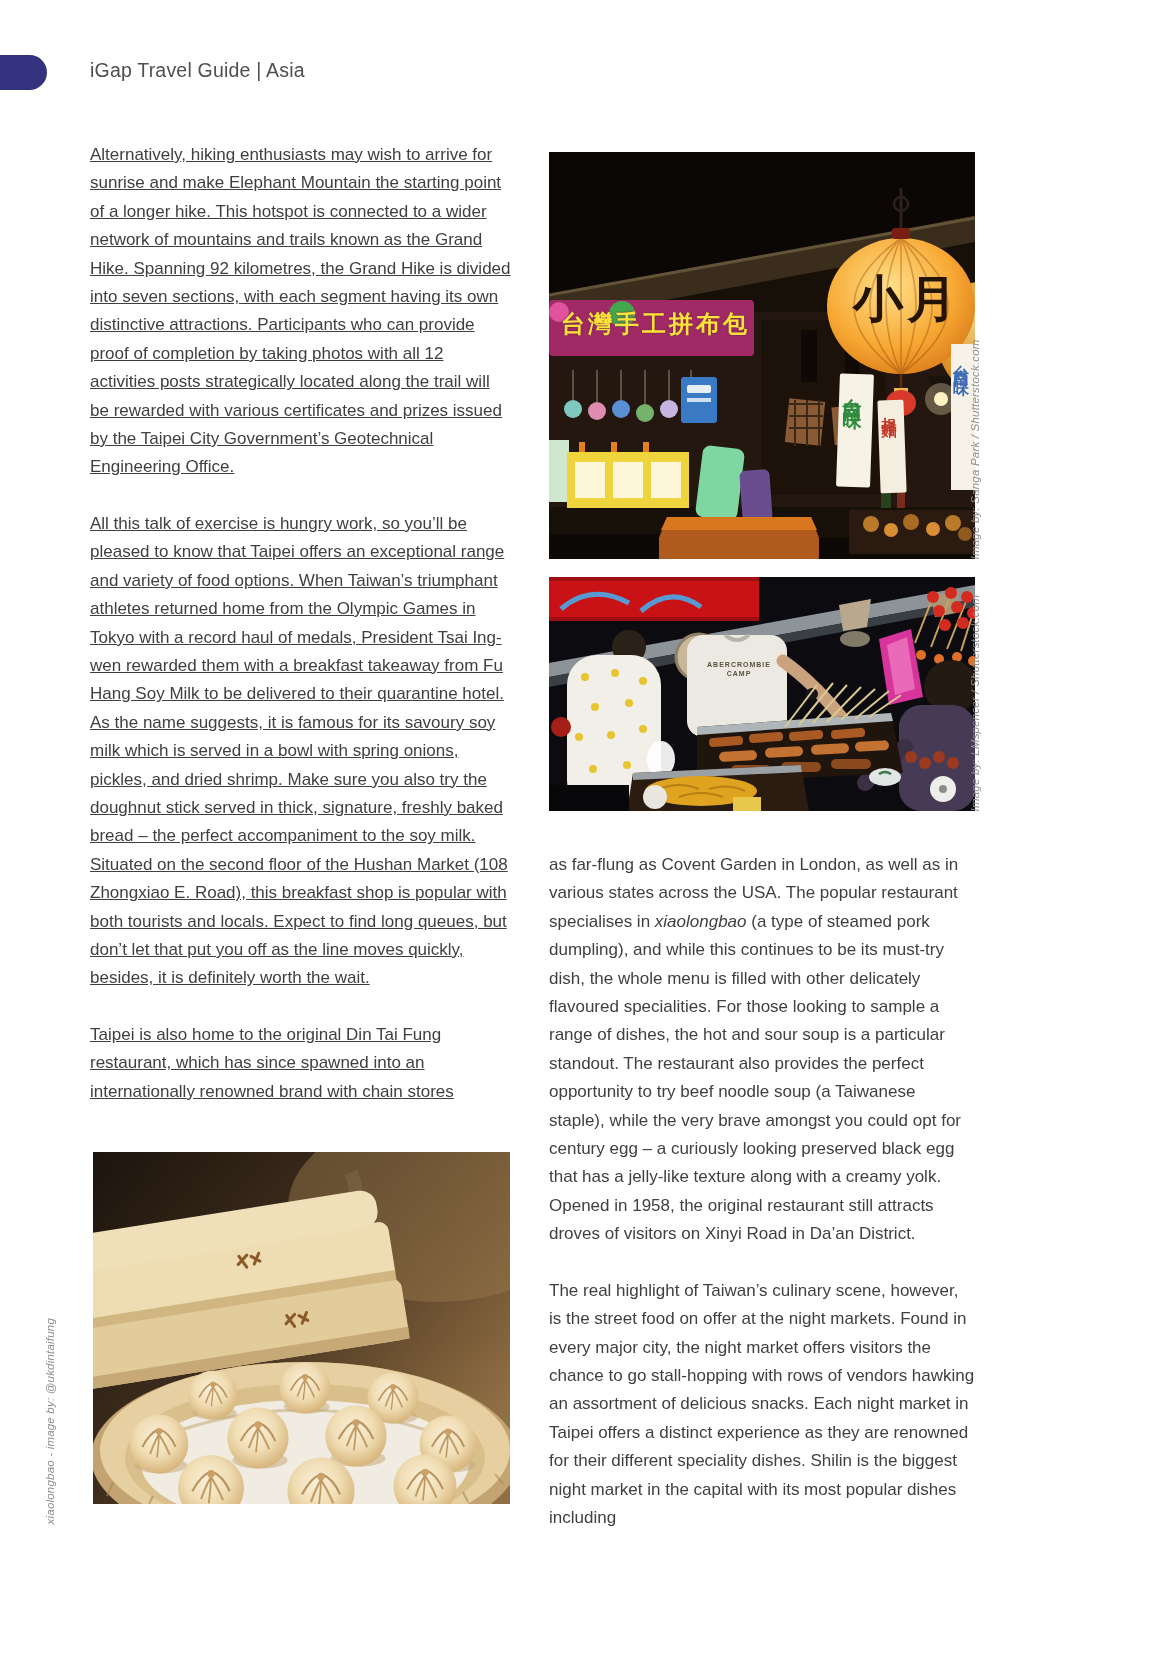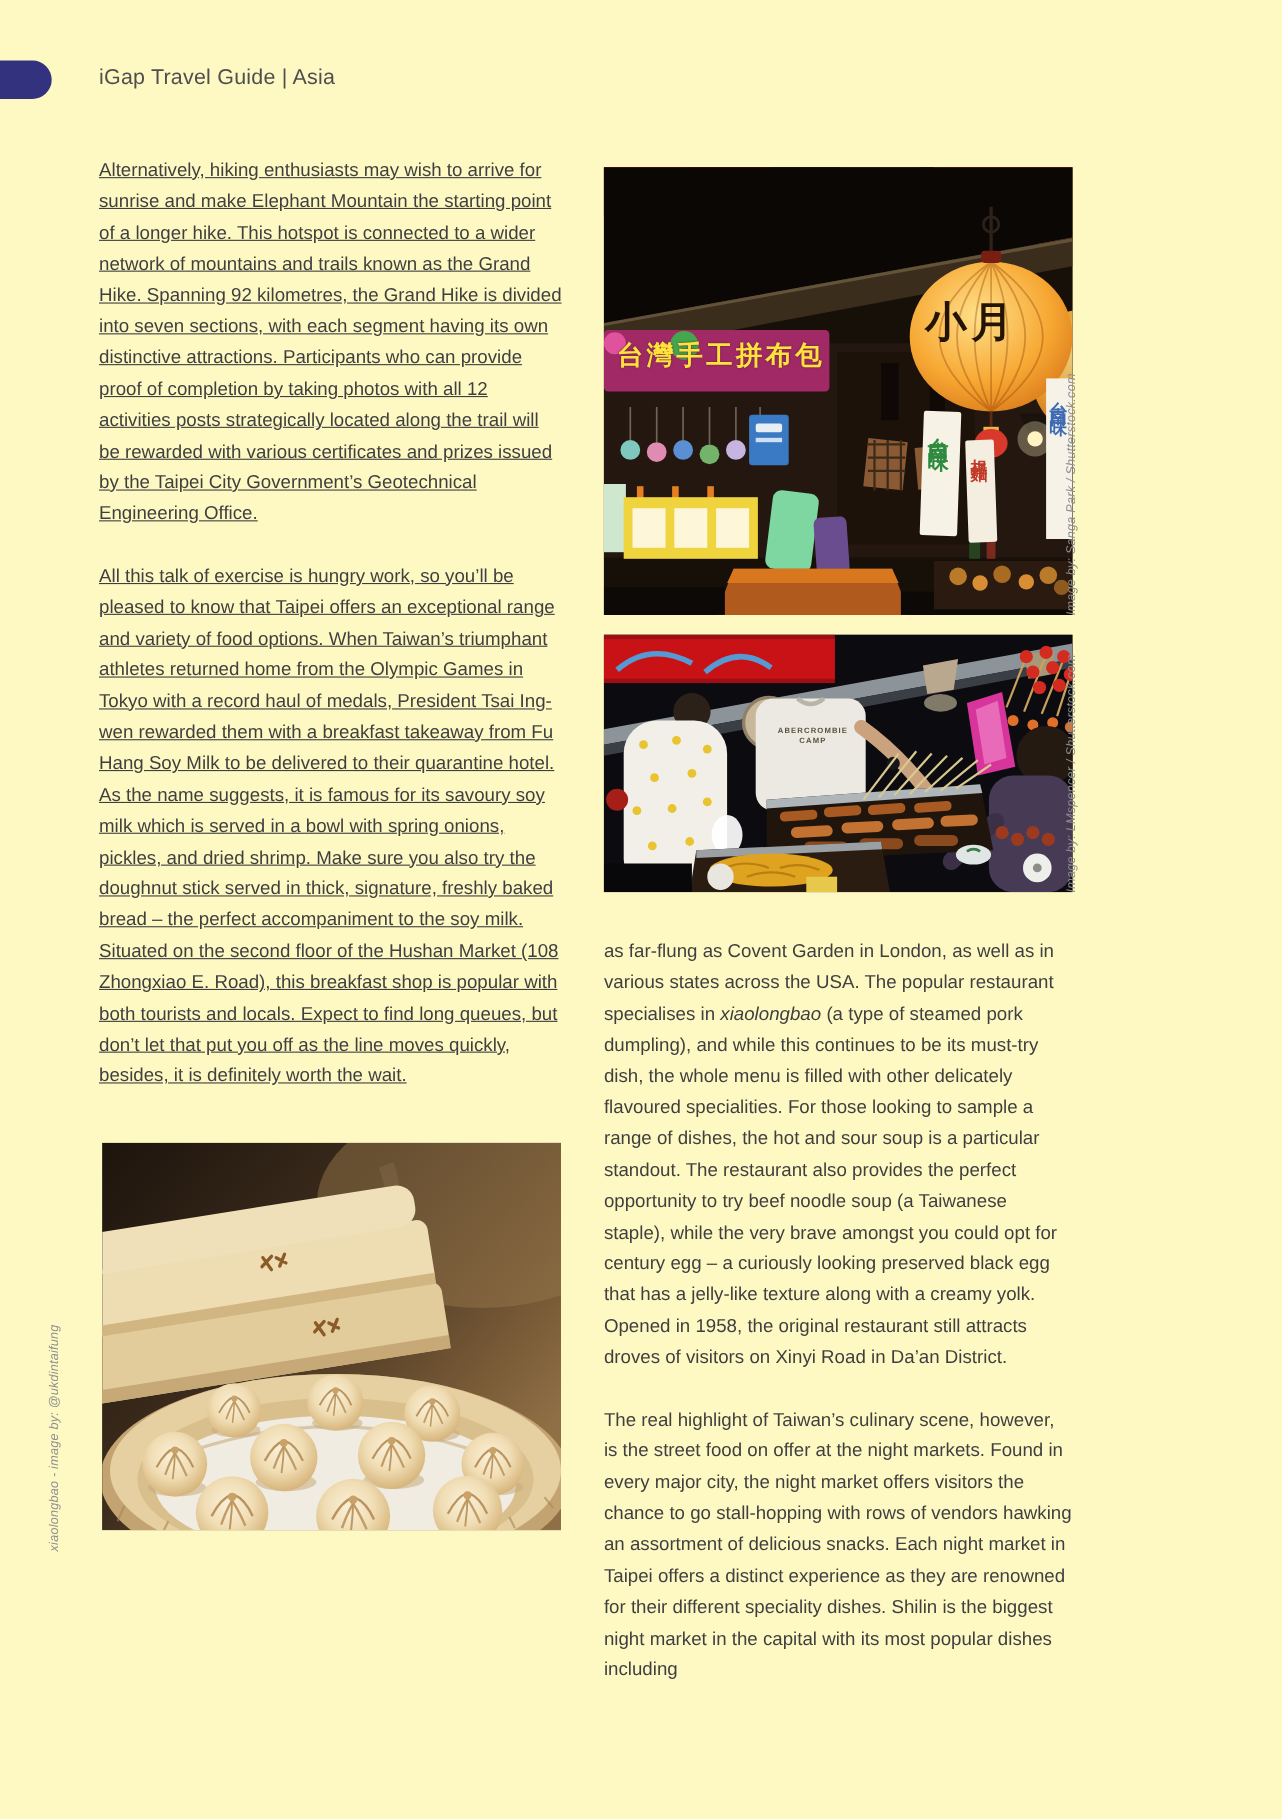--- a/index.html
+++ b/index.html
@@ -1,18 +1,18 @@
 <!DOCTYPE html>
 <html><head>
 <meta charset="utf-8">
 <style>
   html,body { margin:0; padding:0; background:#e8e8e8; }
   .page {
     position:relative; width:1165px; height:1654px; margin:0 auto;
-    background:#fef9c3; overflow:hidden;
+    background:#ffffff; overflow:hidden;
     font-family:"Liberation Sans", sans-serif;
   }
   .header-pill {
     position:absolute; left:0; top:55px; width:47px; height:35px;
     background:#32327e; border-radius:0 18px 18px 0;
   }
   .header-title {
     position:absolute; left:90px; top:59px;
     font-size:19.5px; color:#4f4f4f; letter-spacing:.2px;
   }
@@ -33,21 +33,21 @@
   .credit {
     position:absolute; white-space:nowrap;
     font-style:italic; font-size:11.5px; color:#8d8d8d; letter-spacing:.2px;
     transform-origin:0 100%; transform:rotate(-90deg);
   }
   .credit-right { left:calc(100% + 14px); bottom:0; }
   .credit-left  { left:-26px; bottom:-20px; }
 
   .overlay { position:absolute; pointer-events:none; }
   .lantern-text {
-    left:292px; top:122px; font-size:38px; font-weight:bold;
+    left:304px; top:122px; font-size:50px; font-weight:bold;
     color:#231403; letter-spacing:4px; line-height:1;
   }
   .sign-text {
     left:12px; top:160px; font-size:24px; font-weight:bold;
     color:#ffe23b; letter-spacing:3px; line-height:1;
     text-shadow:0 0 2px #5e1c3c;
   }
   .v-text { writing-mode:vertical-rl; line-height:1; font-weight:bold; }
   .bannerA-text { left:294px; top:230px; font-size:19px; color:#2e8b3e; letter-spacing:4px; }
   .bannerB-text { left:333px; top:253px; font-size:15px; color:#c23a28; letter-spacing:3px; }
@@ -68,20 +68,21 @@
 <body>
 
 <div class="page">
 
   <div class="header-pill"></div>
   <div class="header-title">iGap Travel Guide | Asia</div>
 
   <div class="col left-col">
     <p>Alternatively, hiking enthusiasts may wish to arrive for sunrise and make Elephant Mountain the starting point of a longer hike. This hotspot is connected to a wider network of mountains and trails known as the Grand Hike. Spanning 92 kilometres, the Grand Hike is divided into seven sections, with each segment having its own distinctive attractions. Participants who can provide proof of completion by taking photos with all 12 activities posts strategically located along the trail will be rewarded with various certificates and prizes issued by the Taipei City Government’s Geotechnical Engineering Office.</p>
     <p>All this talk of exercise is hungry work, so you’ll be pleased to know that Taipei offers an exceptional range and variety of food options. When Taiwan’s triumphant athletes returned home from the Olympic Games in Tokyo with a record haul of medals, President Tsai Ing-wen rewarded them with a breakfast takeaway from Fu Hang Soy Milk to be delivered to their quarantine hotel. As the name suggests, it is famous for its savoury soy milk which is served in a bowl with spring onions, pickles, and dried shrimp. Make sure you also try the doughnut stick served in thick, signature, freshly baked bread – the perfect accompaniment to the soy milk. Situated on the second floor of the Hushan Market (108 Zhongxiao E. Road), this breakfast shop is popular with both tourists and locals. Expect to find long queues, but don’t let that put you off as the line moves quickly, besides, it is definitely worth the wait.</p>
+    <p>Taipei is also home to the original Din Tai Fung restaurant, which has since spawned into an internationally renowned brand with chain stores</p>
 
     <figure>
       <div class="photo photo-dump">
         <svg width="417" height="352" viewBox="0 0 417 352">
           <defs>
             <linearGradient id="bgG" x1="0" y1="0" x2="1" y2="0.7">
               <stop offset="0" stop-color="#1d140d"></stop>
                 <stop offset="0.45" stop-color="#3c2c1c"></stop>
               <stop offset="0.85" stop-color="#7a5c38"></stop>
                 <stop offset="1" stop-color="#8f6f45"></stop>

